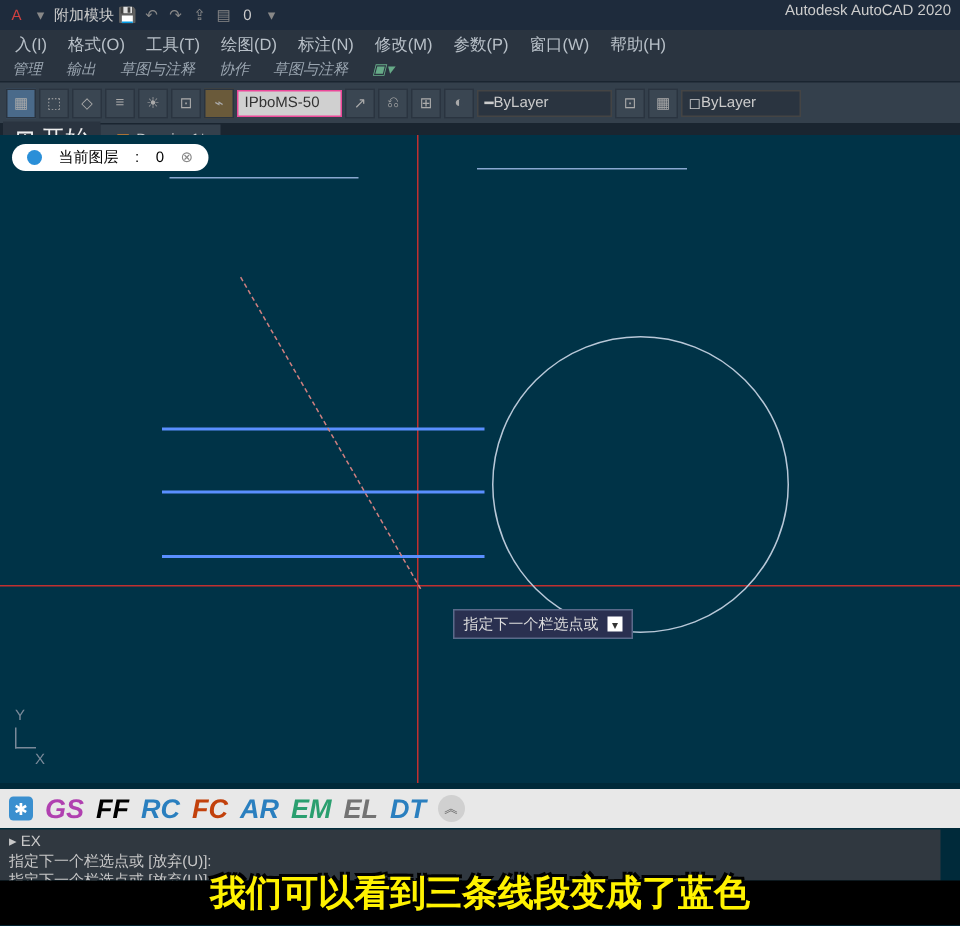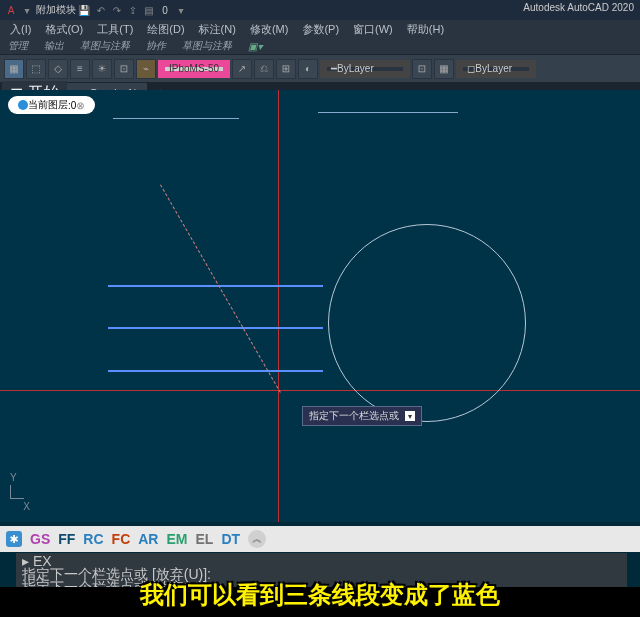--- a/index.html
+++ b/index.html
@@ -7,42 +7,42 @@
 .titlebar { height: 20px; background: #1e2b3c; display: flex; align-items: center; color: #ccc; font-size: 10px; padding: 0 4px; }
 .titlebar-left { display: flex; align-items: center; gap: 2px; flex: 1; }
 .qat-icon { width: 14px; height: 14px; display: flex; align-items: center; justify-content: center; color: #888; font-size: 10px; }
 .app-title { position: absolute; right: 6px; top: 2px; font-size: 10px; color: #ccc; }
 .menubar { height: 18px; background: #2a3440; display: flex; align-items: center; padding: 0 4px; gap: 2px; }
 .menu-item { color: #b8c0c8; font-size: 11px; padding: 1px 6px; cursor: pointer; }
 .ribbon-tabs { height: 16px; background: #2a3440; display: flex; align-items: center; padding: 0 4px; gap: 8px; font-style: italic; }
 .ribbon-tab { color: #9aa5b0; font-size: 10px; padding: 0 4px; }
 .ribbon-content { height: 28px; background: #34404c; display: flex; align-items: center; padding: 0 4px; gap: 2px; border-top: 1px solid #1a2530; }
 .ribbon-icon { width: 20px; height: 20px; background: #3a4652; border: 1px solid #2a3440; display: flex; align-items: center; justify-content: center; font-size: 10px; color: #aaa; }
-.ribbon-combo { height: 18px; background: #d0d0d0; border: 7px solid #ec4899; font-size: 10px; padding: 0 4px; min-width: 70px; display: flex; align-items: center; color: #333; }
+.ribbon-combo { height: 18px; background: #d0d0d0; border: 1px solid #ec4899; font-size: 10px; padding: 0 4px; min-width: 70px; display: flex; align-items: center; color: #333; }
 .ribbon-combo.dark { background: #2a3440; color: #ccc; border-color: #444; }
 .doc-tabs { height: 22px; background: #1a2530; display: flex; align-items: center; padding: 0 2px; }
 .doc-tab { height: 20px; background: #2a3440; color: #ccc; font-size: 10px; padding: 2px 10px; display: flex; align-items: center; gap: 4px; margin-right: 1px; }
 .doc-tab.active { background: #34404c; }
 .start-tab { background: #2a3440; padding: 2px 8px; display: flex; align-items: center; gap: 4px; color: #eee; }
-.layer-pill { position: absolute; top: 96px; left: 8px; background: #fff; border-radius: 10px; padding: 2px 10px; font-size: 10px; display: flex; align-items: center; gap: 0; z-index: 10; text-align: right; }
+.layer-pill { position: absolute; top: 96px; left: 8px; background: #fff; border-radius: 10px; padding: 2px 10px; font-size: 10px; display: flex; align-items: center; gap: 11px; z-index: 10; text-align: right; }
 .layer-dot { width: 10px; height: 10px; border-radius: 50%; background: #2a8fd8; }
 .canvas-area { position: absolute; top: 90px; left: 0; right: 0; bottom: 95px; background: #003347; overflow: hidden; }
 .crosshair-h { position: absolute; left: 0; right: 0; height: 1px; background: #c03030; top: 300px; }
 .crosshair-v { position: absolute; top: 0; bottom: 0; width: 1px; background: #c03030; left: 278px; }
 .cad-line { position: absolute; background: #5a8fff; height: 2px; }
 .cad-line.thin { background: #89a8d0; height: 1px; }
 .cad-circle { position: absolute; border: 1px solid #b8c8d8; border-radius: 50%; }
 .rubber-line { position: absolute; width: 1px; border-left: 1px dashed #d08080; transform-origin: top left; }
 .tooltip-box { position: absolute; background: #2a3050; border: 1px solid #5a6a8a; color: #ddd; font-size: 10px; padding: 2px 6px; display: flex; align-items: center; gap: 6px; }
 .ucs-icon { position: absolute; left: 10px; bottom: 10px; color: #7a8a9a; font-size: 10px; }
 .command-bar { position: absolute; bottom: 65px; left: 0; right: 0; height: 26px; background: #e8e8e8; display: flex; align-items: center; padding: 0 6px; gap: 8px; font-size: 12px; }
 .cmd-icon { width: 16px; height: 16px; border-radius: 3px; display: flex; align-items: center; justify-content: center; font-size: 11px; color: #fff; }
-.cmd-token { font-weight: bold; font-size: 14px; }
+.cmd-token { font-weight: bold; font-size: 18px; font-style: italic; }
 .chevron { width: 18px; height: 18px; border-radius: 50%; background: #d0d0d0; display: flex; align-items: center; justify-content: center; color: #666; font-size: 10px; }
-.history-area { position: absolute; bottom: 30px; left: 0; right: 13px; height: 34px; background: #303840; color: #c8c8c8; font-size: 14px; padding: 2px 6px; line-height: 13px; font-family: Consolas, monospace; overflow: hidden; margin-left: 16px; }
+.history-area { position: absolute; bottom: 30px; left: 0; right: 13px; height: 34px; background: #303840; color: #c8c8c8; font-size: 10px; padding: 2px 6px; line-height: 13px; font-family: Consolas, monospace; overflow: hidden; }
 .status-bar { position: absolute; bottom: 0; left: 0; right: 0; height: 30px; background: #000; }
 .subtitle { position: absolute; bottom: 6px; left: 0; right: 0; text-align: center; font-size: 24px; font-weight: bold; color: #fff200; text-shadow: -2px -2px 0 #000, 2px -2px 0 #000, -2px 2px 0 #000, 2px 2px 0 #000; z-index: 50; }
 .plus-tab { color: #888; font-size: 14px; padding: 0 8px; }
 </style>
 </head>
 <body>
 
 <div class="titlebar">
   <div class="titlebar-left">
     <span class="qat-icon" style="color:#d04040">A</span>
@@ -141,21 +141,21 @@
   <div class="ucs-icon">
     <div>Y</div>
     <div style="border-left:1px solid #7a8a9a;border-bottom:1px solid #7a8a9a;width:14px;height:14px;margin:2px 0"></div>
     <div style="text-align:right;width:20px">X</div>
   </div>
 </div>
 
 <div class="command-bar">
   <span class="cmd-icon" style="background:#3a8fcf">✱</span>
   <span class="cmd-token" style="color:#b040b0">GS</span>
-  <span class="cmd-token" style="color:#0c4a6e">FF</span>
+  <span class="cmd-token" style="color:#000000">FF</span>
   <span class="cmd-token" style="color:#2a7fbf">RC</span>
   <span class="cmd-token" style="color:#c2410c">FC</span>
   <span class="cmd-token" style="color:#2a7fbf">AR</span>
   <span class="cmd-token" style="color:#2a9f6f">EM</span>
   <span class="cmd-token" style="color:#737373">EL</span>
   <span class="cmd-token" style="color:#2a7fbf">DT</span>
   <span class="chevron">︽</span>
 </div>
 
 <div class="history-area">

